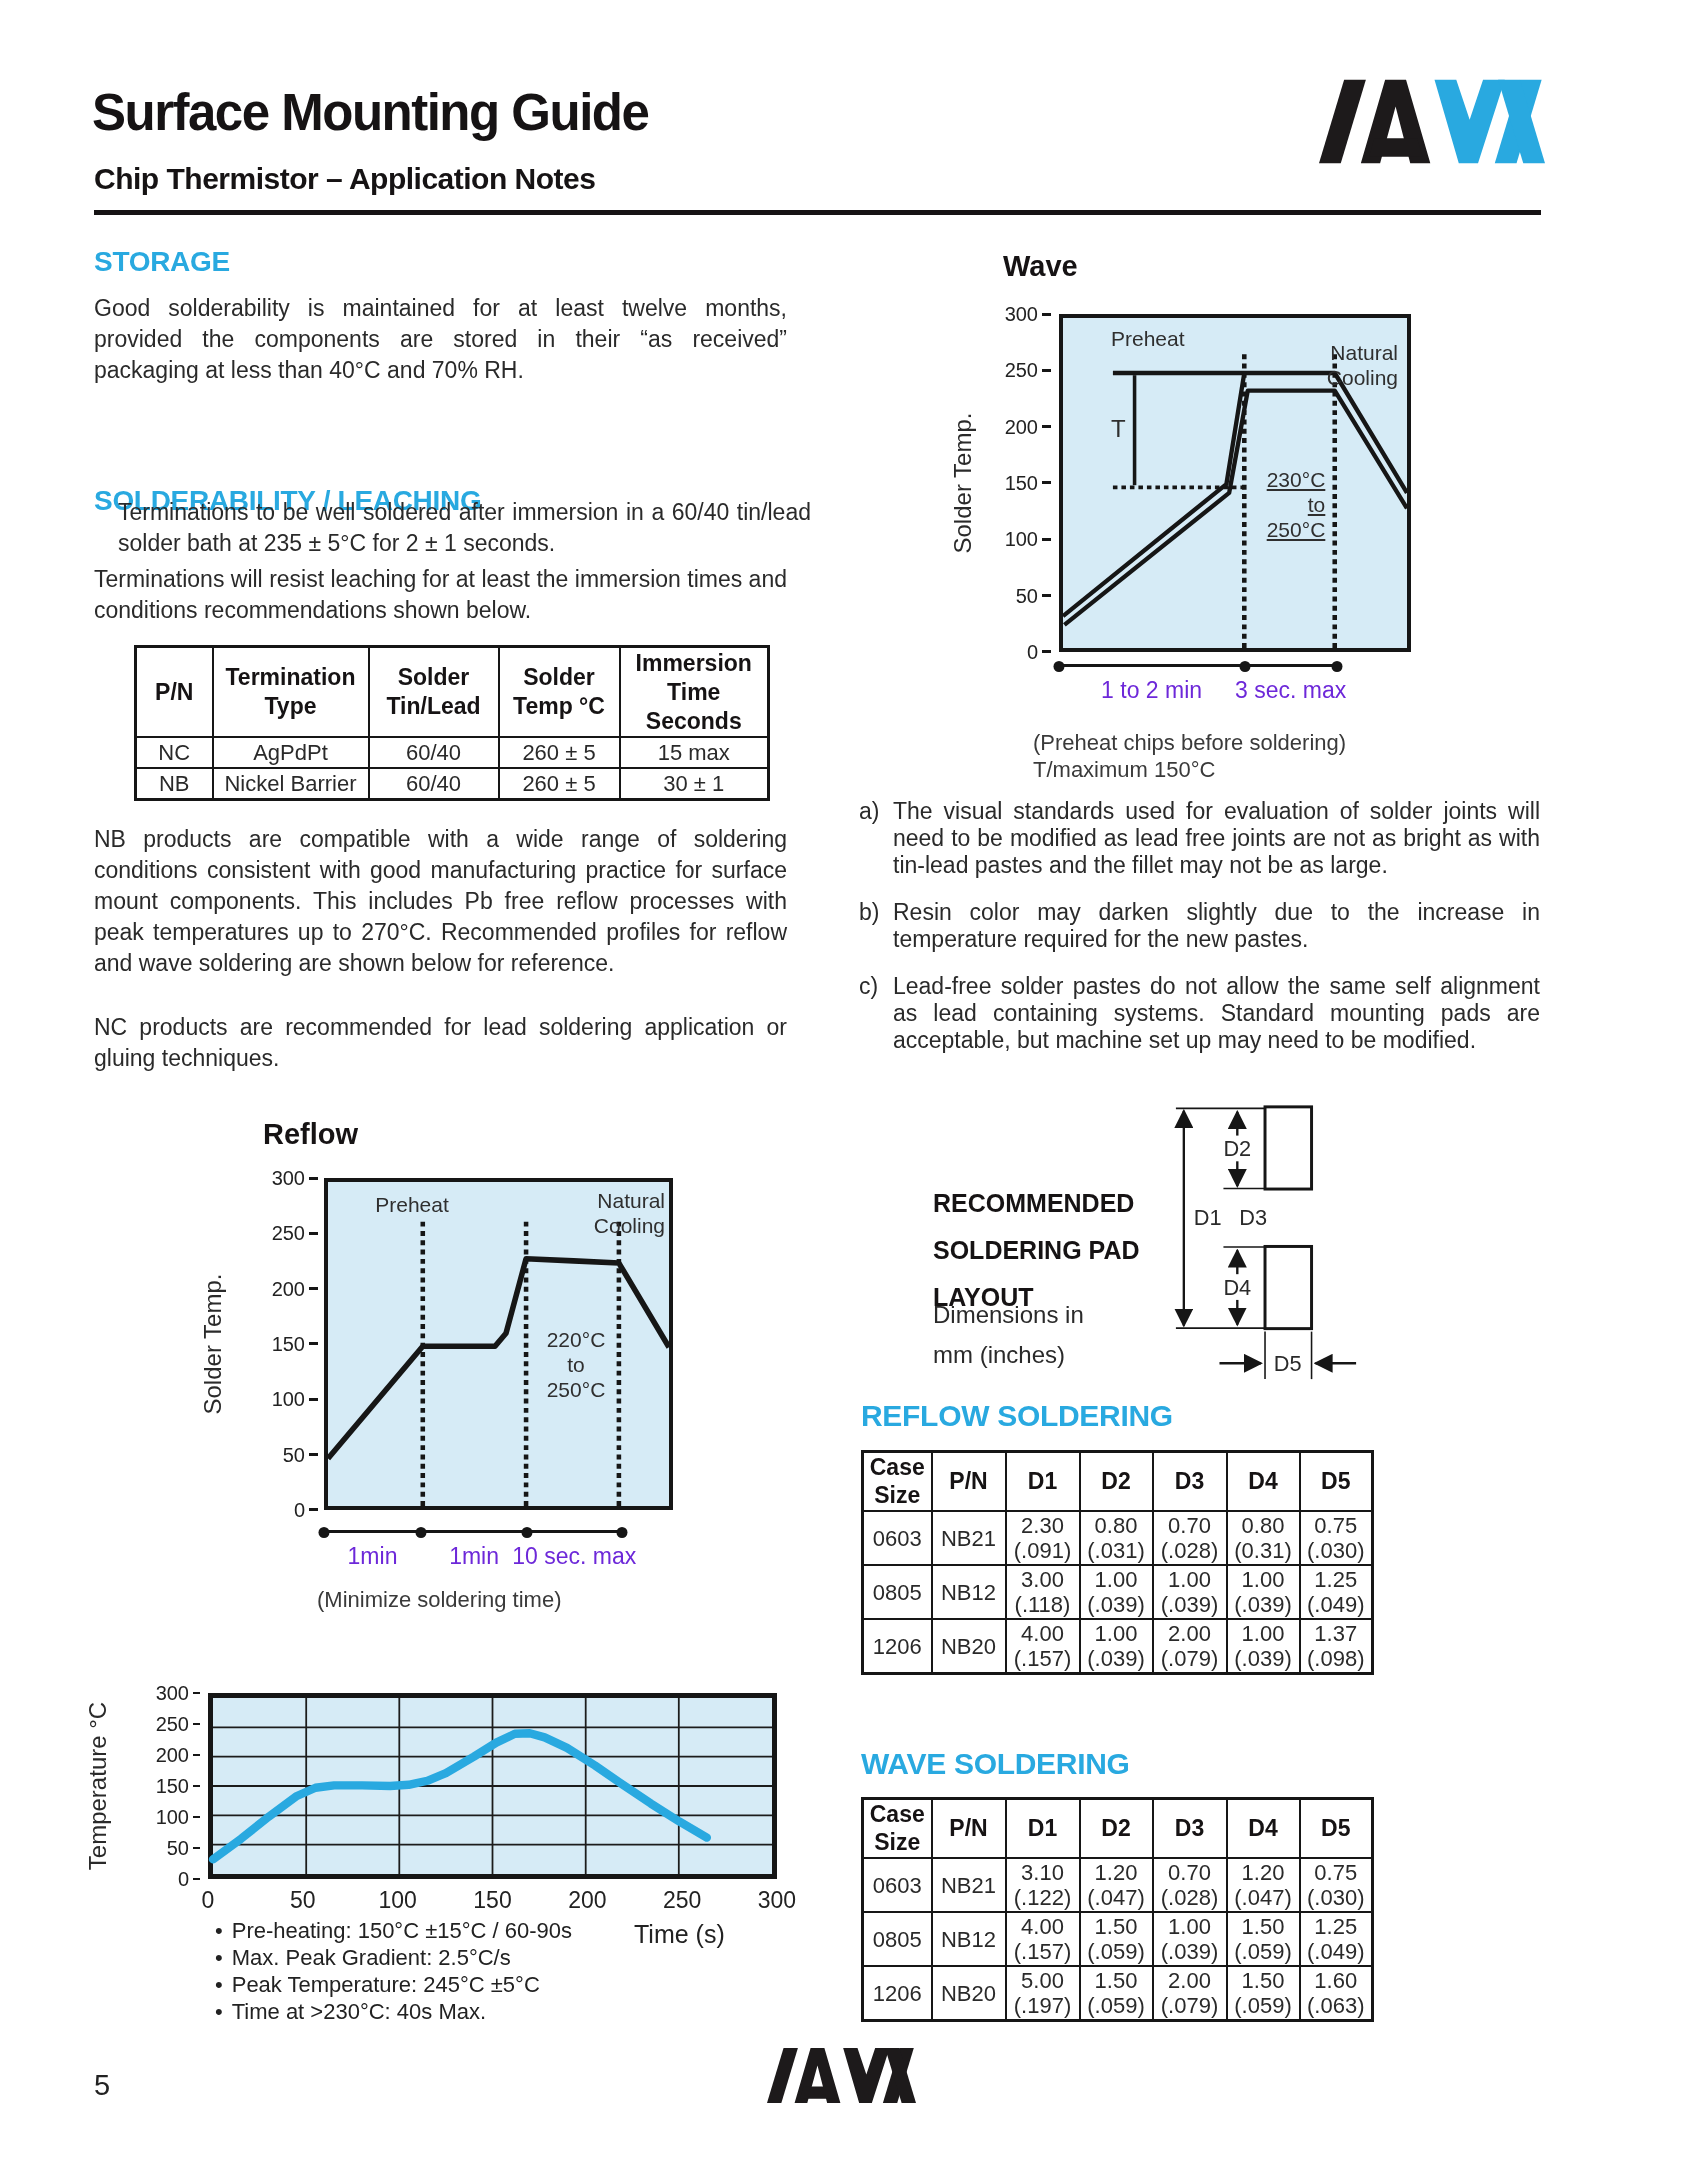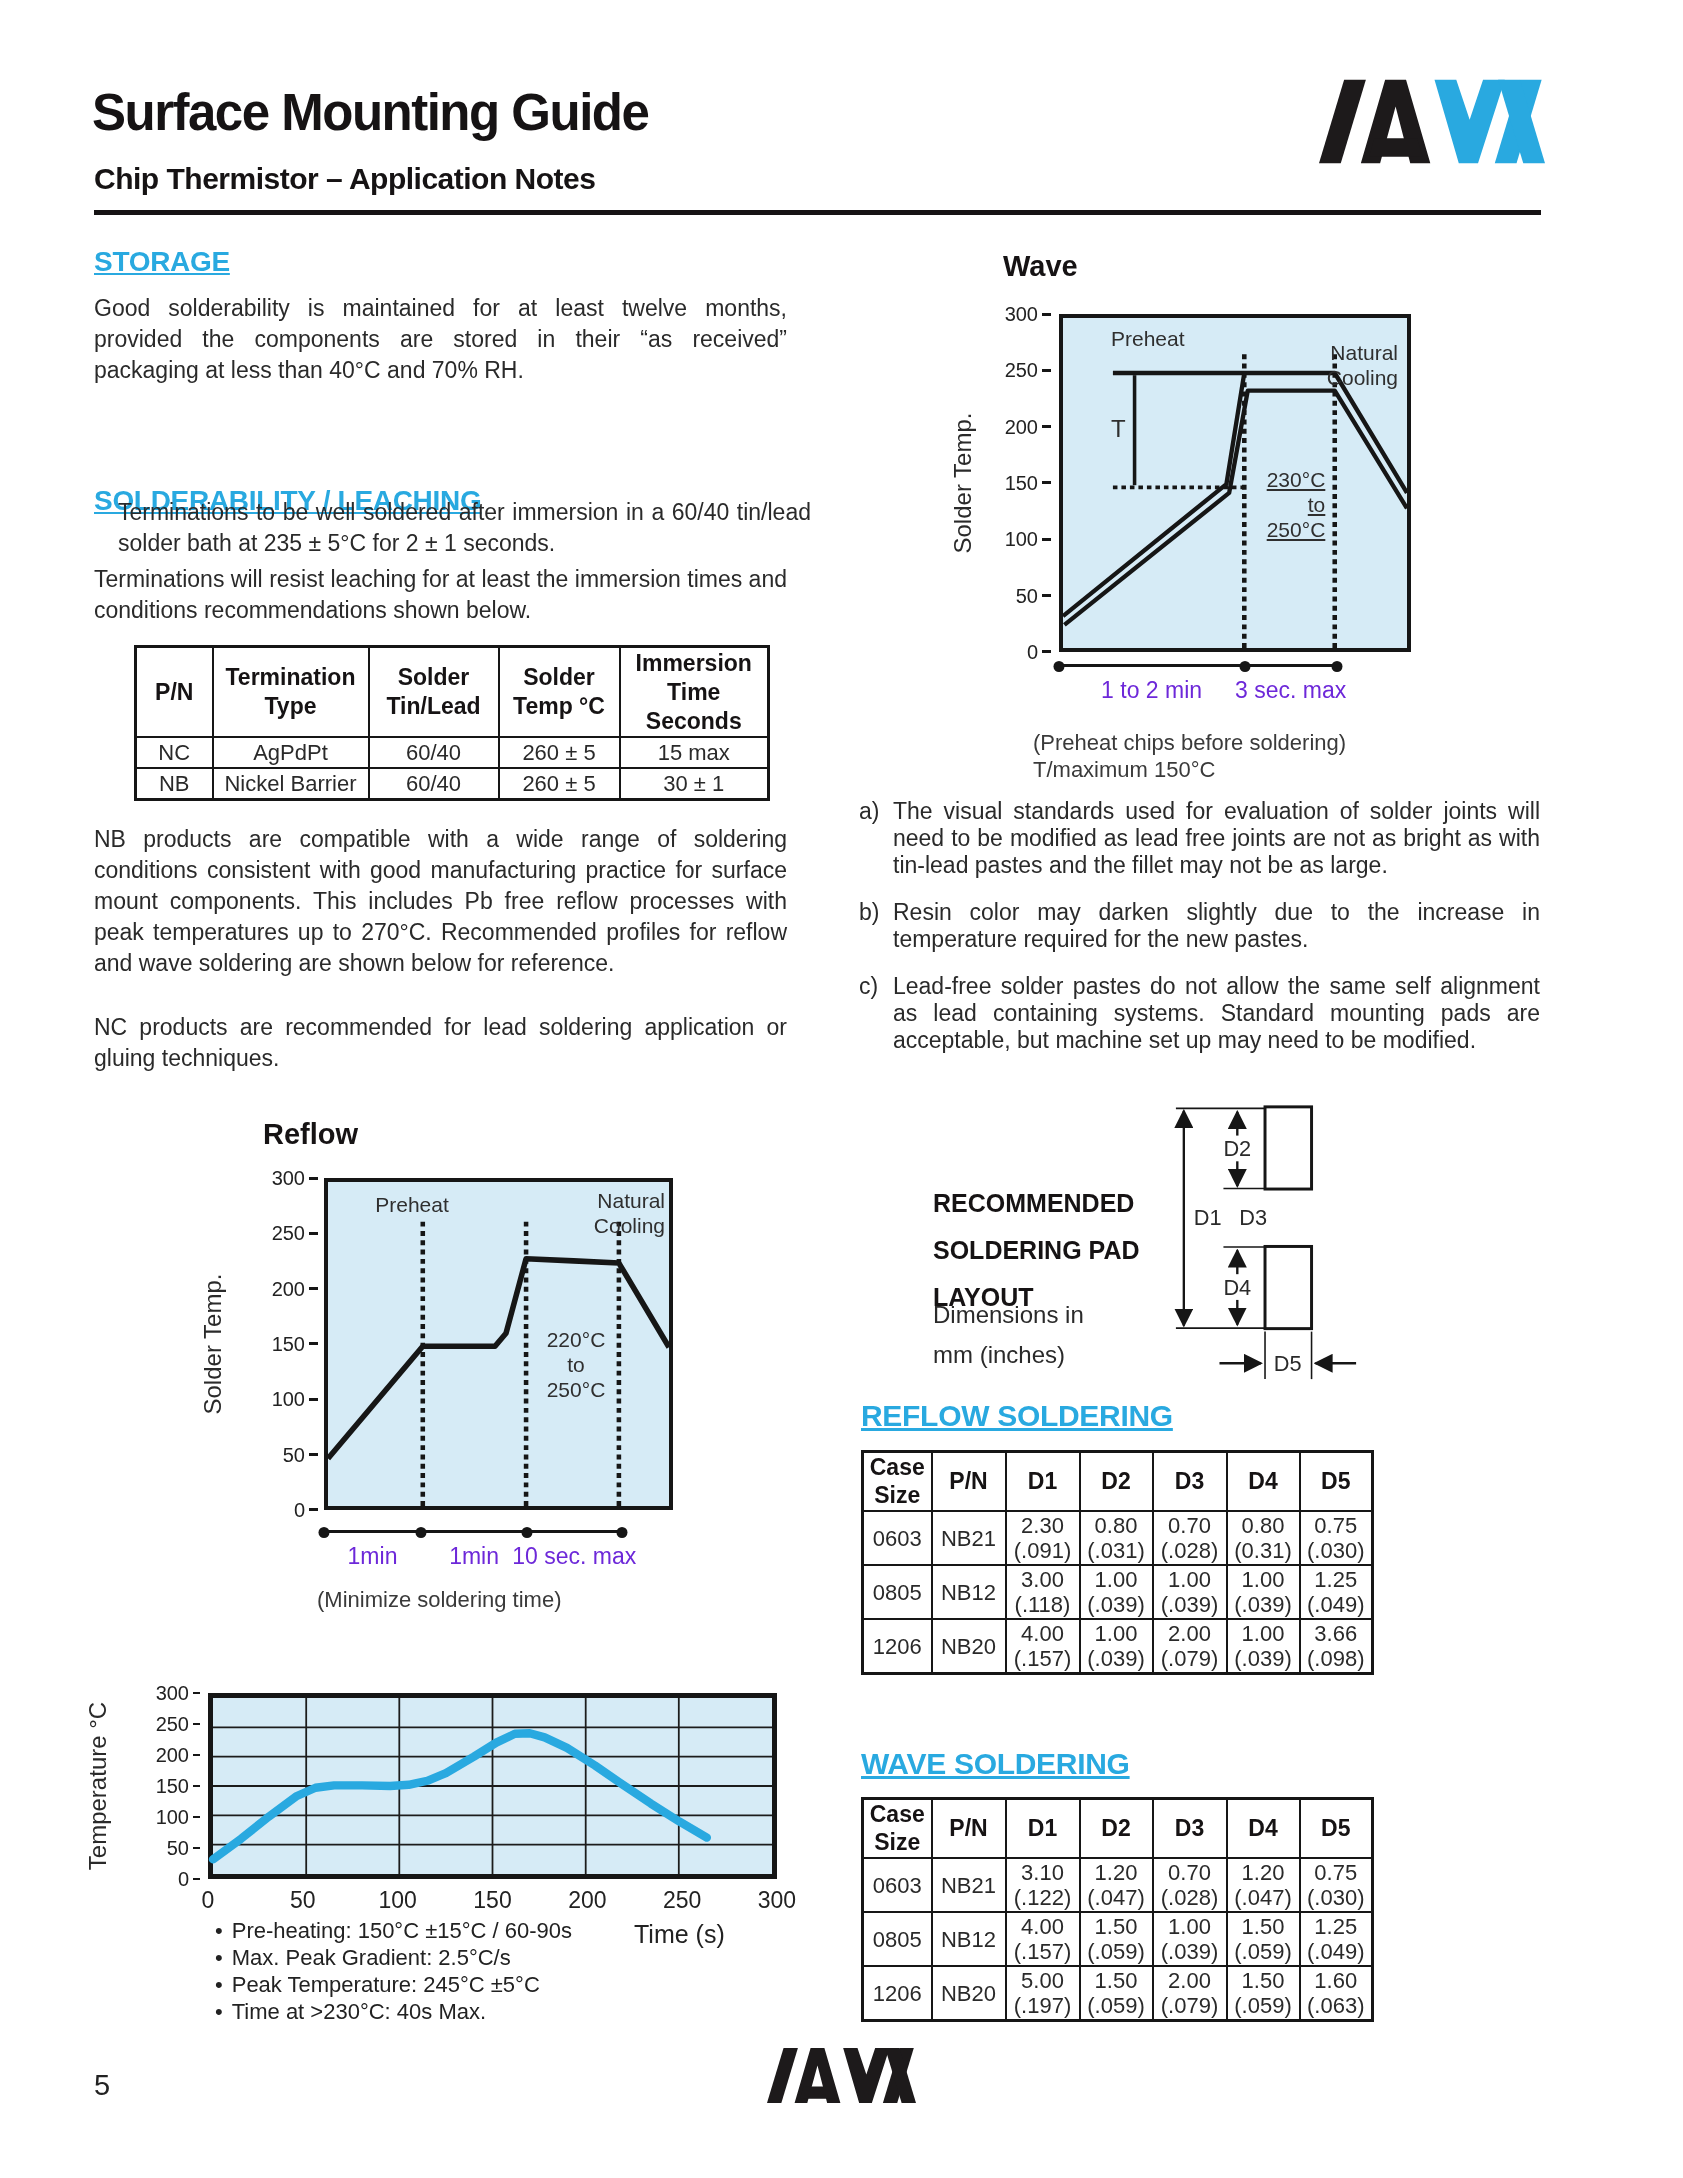--- a/index.html
+++ b/index.html
@@ -13,21 +13,21 @@
         font-family:"Liberation Sans",sans-serif;color:#242424;overflow:hidden;}
 
   
   .title{position:absolute;left:92px;top:87px;font-size:51px;font-weight:bold;color:#161314;
          letter-spacing:-1.5px;line-height:1;}
   .subtitle{position:absolute;left:94px;top:164px;font-size:30px;font-weight:bold;color:#161314;
          letter-spacing:-0.5px;line-height:1;}
   .rule{position:absolute;left:94px;top:210px;width:1447px;height:5px;background:#161314;}
 
   
-  .sec{position:absolute;font-weight:bold;color:var(--accent);font-size:28px;line-height:1;letter-spacing:-0.3px;text-decoration:underline;}
+  .sec{position:absolute;font-weight:bold;color:var(--accent);font-size:28px;line-height:1;letter-spacing:-0.3px;}
 
   
   .para{position:absolute;width:693px;font-size:23px;line-height:31px;text-align:justify;color:#2a2a2a;}
   .caption{position:absolute;font-size:22px;color:#3a3a3a;line-height:1.25;}
 
   
   .notes{position:absolute;left:859px;top:798px;width:681px;font-size:23px;line-height:27px;color:#2a2a2a;}
   .note{position:relative;padding-left:34px;text-align:justify;margin-bottom:20px;}
   .note .lbl{position:absolute;left:0;top:0;}
 
@@ -398,21 +398,21 @@
           <td>1206</td>
           <td>NB20</td>
           <td>4.00
 (.157)</td>
           <td>1.00
 (.039)</td>
           <td>2.00
 (.079)</td>
           <td>1.00
 (.039)</td>
-          <td>3.66
+          <td>1.37
 (.098)</td>
         </tr>
       </tbody>
     </table>
 
   <div class="sec" style="left:861px;top:1749px;font-size:30px;">WAVE SOLDERING</div>
   <table class="t-rw t-wave">
     <colgroup>
         <col style="width:69px">
         <col style="width:74px">

